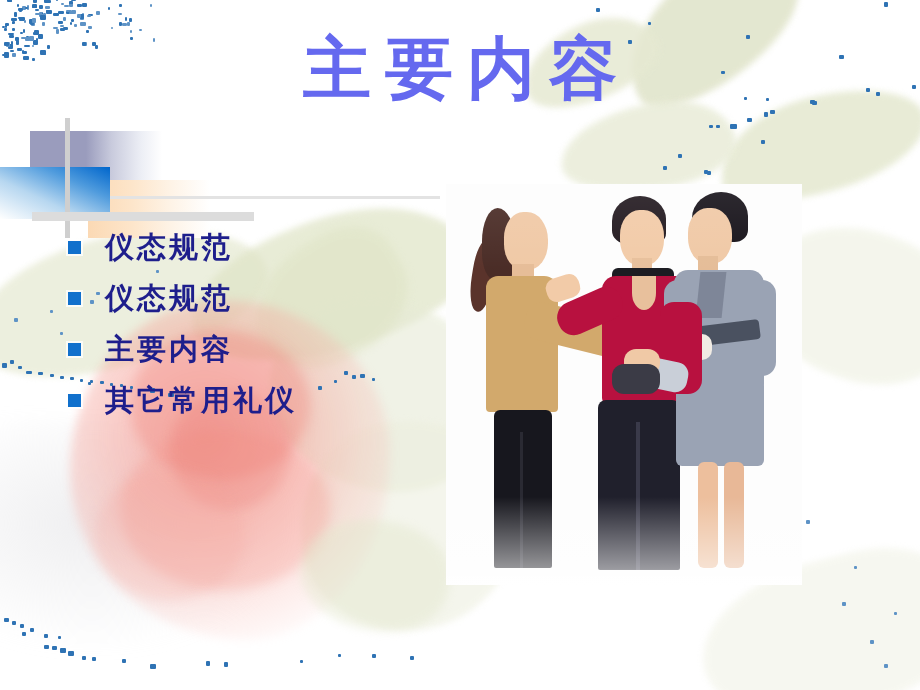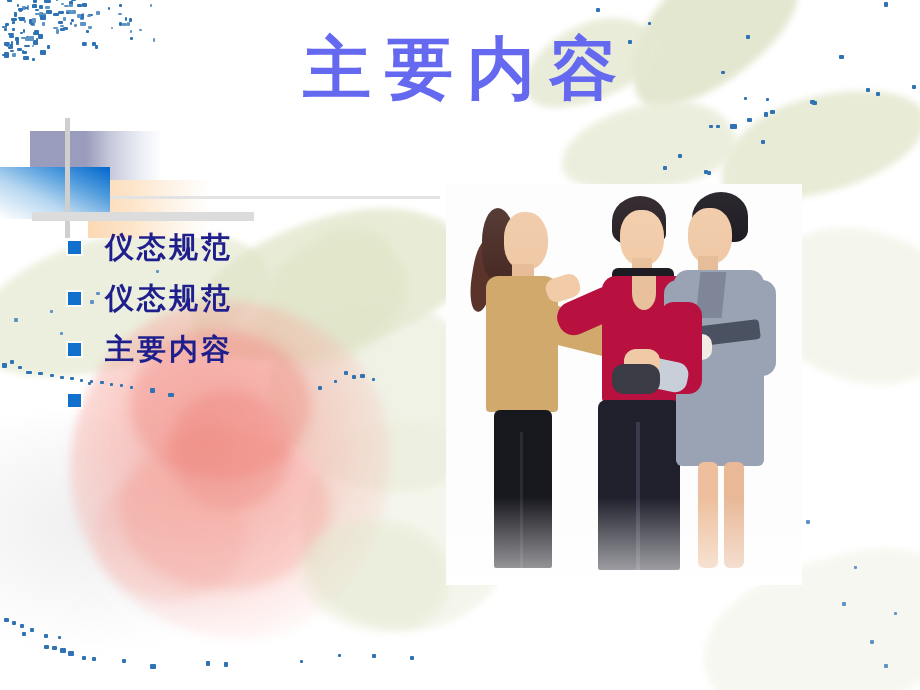--- a/index.html
+++ b/index.html
@@ -525,20 +525,21 @@
     <li>
       <span class="marker"></span>
       <span class="btext">仪态规范</span>
     </li>
     <li>
       <span class="marker"></span>
       <span class="btext">主要内容</span>
     </li>
     <li>
       <span class="marker"></span>
+      <span class="btext">其它常用礼仪</span>
     </li>
   </ul>
 
   <div id="photo">
     <div class="ph w1-pony"></div>
     <div class="ph w1-hair"></div>
     <div class="ph w1-face"></div>
     <div class="ph w1-neck"></div>
     <div class="ph w1-torso"></div>
     <div class="ph w1-arm"></div>

